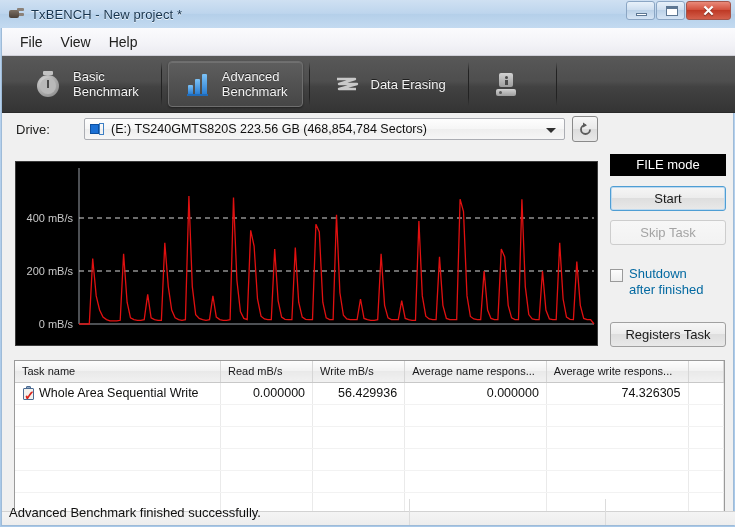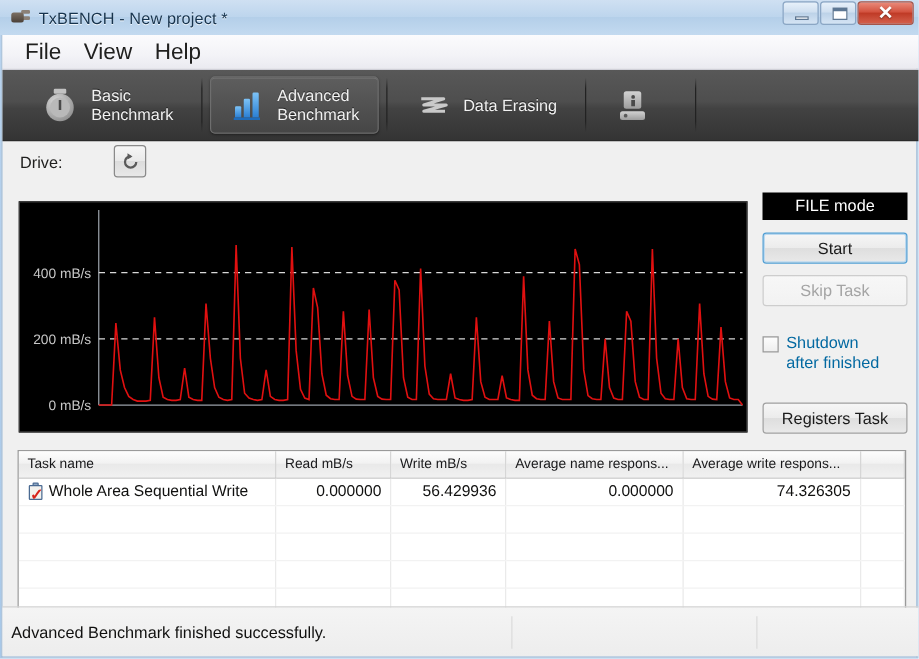--- a/index.html
+++ b/index.html
@@ -135,21 +135,21 @@
     width: 733px;
     height: 28px;
     background: linear-gradient(to bottom, #fbfbfd 0%, #f3f3f7 60%, #eaeaf0 100%);
     border-bottom: 1px solid #d0d0d8;
     display: flex;
     align-items: center;
     padding-left: 9px;
     box-sizing: border-box;
   }
   .menu-item {
-    font-size: 18px;
+    font-size: 14px;
     color: #20201f;
     padding: 3px 9px;
     cursor: default;
     text-align: right;
   }
 
   
   .toolbar {
     position: absolute;
     left: 0; top: 28px;
@@ -492,25 +492,25 @@
     font-size: 13px;
     font-weight: bold;
     line-height: 10px;
   }
 
   
   .statusbar {
     position: absolute;
     left: 0; bottom: 0;
     width: 733px;
-    height: 40px;
+    height: 14px;
     background: linear-gradient(to bottom, #f4f4f4 0%, #ededed 100%);
     border-top: 1px solid #d2d2d2;
     display: flex;
-    align-items: center;
+    align-items: flex-end;
     box-sizing: border-box;
     gap: 16px;
   }
   .sb-pane {
     height: 26px;
     display: flex;
     align-items: center;
     font-size: 13px;
     color: #10100f;
     box-sizing: border-box;
@@ -600,20 +600,28 @@
           <div class="di-bot"></div>
           <div class="di-led"></div>
         </div>
       </div>
 
       <div class="tab-sep" style="margin-left:12px;"></div>
     </div>
 
     <div class="drive-row">
       <div class="drive-label">Drive:</div>
+      <div class="drive-combo">
+        <div class="drive-icon">
+          <div class="dk-main"></div>
+          <div class="dk-side"></div>
+        </div>
+        <div class="drive-text">(E:) TS240GMTS820S  223.56 GB (468,854,784 Sectors)</div>
+        <div class="combo-arrow"></div>
+      </div>
       <div class="refresh-btn">
         <svg width="17" height="17" viewBox="0 0 17 17">
           <path d="M13 8.5 A4.5 4.5 0 1 1 8.5 4" stroke="#5a5a5a" stroke-width="1.8" fill="none"></path>
           <path d="M6 1.5 L10 4.2 L6 6.6 Z" fill="#5a5a5a"></path>
         </svg>
       </div>
     </div>
 
     <div class="graph">
       <svg width="581" height="183" viewBox="0 0 581 183">

